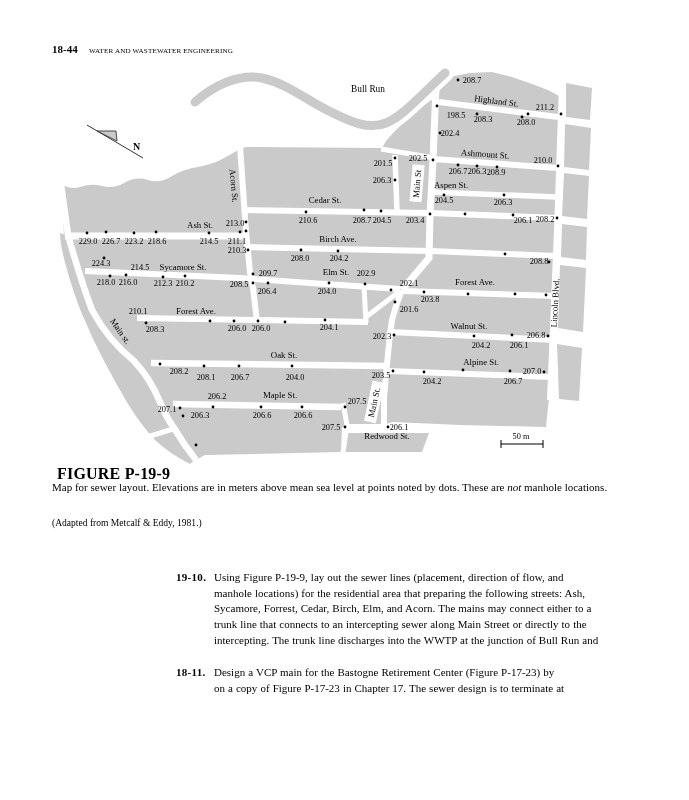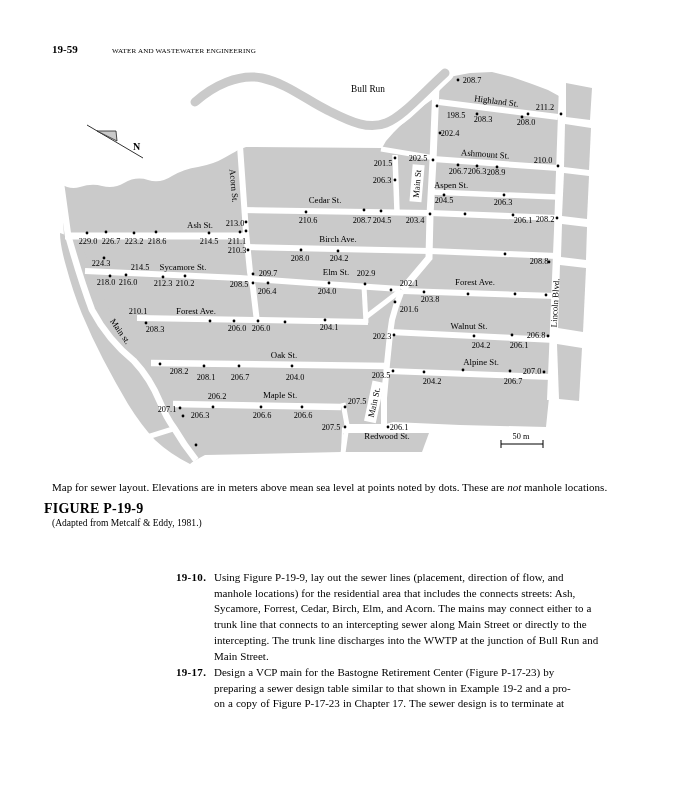--- a/index.html
+++ b/index.html
@@ -6,23 +6,23 @@
 body{width:689px;height:800px;position:relative;font-family:"Liberation Serif",serif;color:#000;}
 .abs{position:absolute;}
 svg text{font-family:"Liberation Serif",serif;fill:#000;}
 .e{font-size:8.3px;}
 .s{font-size:8.8px;}
 .prob{font-size:11px;line-height:15.7px;white-space:nowrap;word-spacing:0.3px;}
 </style>
 </head>
 <body>
 
-<div class="abs" style="left:52px;top:43px;font-weight:bold;font-size:11px;">19-59</div>
-
-<div class="abs" style="left:112px;top:47px;font-size:7.1px;letter-spacing:0.15px;">WATER AND WASTEWATER ENGINEERING</div>
+<div class="abs" style="left:52px;top:43px;font-weight:bold;font-size:11px;">18-44</div>
+
+<div class="abs" style="left:89px;top:47px;font-size:7.1px;letter-spacing:0.15px;">WATER AND WASTEWATER ENGINEERING</div>
 
 <svg class="abs" style="left:0;top:0;" width="689" height="800" viewBox="0 0 689 800">
 
 <path fill="#cacaca" d="M61,184 Q70,190 80,187 Q92,183 102,186 Q114,189 124,183 Q136,176 148,180 Q160,184 172,176 Q184,169 198,167 Q214,164 224,158 Q233,153 238,150 L246,147 L382,148 L386,141 394,132 404,122 414,113 423,106 430,101 433,99 L441,88 449,77 L470,73 492,72 512,77 532,84 548,90 559,96 L560,120 558,170 556,215 555,258 553,330 551,378 546,427 L460,425 393,422 L386,424 345,424 L342,428 341,452 L205,455 192,462 L178,452 164,426 150,400 129,371 109,338 89,304 73,260 64,236 Z"></path>
 
 <path fill="#cacaca" d="M60,233 Q60,245 66,266 Q73,292 82,314 Q92,338 103,359 Q115,382 128,404 Q141,425 155,440 Q170,454 190,464 L196,459 Q180,442 166,420 Q152,398 139,372 Q125,345 111,314 Q97,283 85,254 Q78,238 74,238 Z"></path>
 
 <path fill="#cacaca" d="M343,433 L429,433 L422,452 L345,452 Z"></path>
 
 <path fill="#cacaca" d="M566,83 L592,88 L590,120 L566,117 Z"></path>
@@ -337,36 +337,34 @@
       <circle cx="213" cy="407" r="1.4"></circle>
       <circle cx="261" cy="407" r="1.4"></circle>
       <circle cx="302" cy="407" r="1.4"></circle>
       <circle cx="345" cy="407" r="1.4"></circle>
       <circle cx="345" cy="427" r="1.4"></circle>
       <circle cx="388" cy="427" r="1.4"></circle>
       <circle cx="196" cy="445" r="1.4"></circle>
 </g>
 </svg>
 
-<div class="abs" style="left:44px;top:465px;font-weight:bold;font-size:14px;letter-spacing:0.2px;margin-top:36px;">FIGURE P-19-9</div>
+<div class="abs" style="left:57px;top:465px;font-weight:bold;font-size:16px;letter-spacing:0.2px;">FIGURE P-19-9</div>
 
 <div class="abs" style="left:52px;top:481px;font-size:11px;">Map for sewer layout. Elevations are in meters above mean sea level at points noted by dots. These are <i>not</i> manhole locations.</div>
 
 <div class="abs" style="left:52px;top:517px;font-size:9.55px;">(Adapted from Metcalf &amp; Eddy, 1981.)</div>
 
 <div class="abs prob" style="left:176px;top:570px;font-weight:bold;letter-spacing:0.3px;">19-10.</div>
 
 <div class="abs prob" style="left:214px;top:570px;">
 <div>Using Figure P-19-9, lay out the sewer lines (placement, direction of flow, and</div>
-<div>manhole locations) for the residential area that includes the connects streets: Ash,</div>
+<div>manhole locations) for the residential area that preparing the following streets: Ash,</div>
 <div>Sycamore, Forrest, Cedar, Birch, Elm, and Acorn. The mains may connect either to a</div>
 <div>trunk line that connects to an intercepting sewer along Main Street or directly to the</div>
 <div>intercepting. The trunk line discharges into the WWTP at the junction of Bull Run and</div>
-<div>Main Street.</div>
 </div>
 
-<div class="abs prob" style="left:176px;top:665px;font-weight:bold;letter-spacing:0.3px;">19-17.</div>
+<div class="abs prob" style="left:176px;top:665px;font-weight:bold;letter-spacing:0.3px;">18-11.</div>
 
 <div class="abs prob" style="left:214px;top:665px;">
 <div>Design a VCP main for the Bastogne Retirement Center (Figure P-17-23) by</div>
-<div>preparing a sewer design table similar to that shown in Example 19-2 and a pro-</div>
 <div>on a copy of Figure P-17-23 in Chapter 17. The sewer design is to terminate at</div>
 </div>
 
 </body></html>

